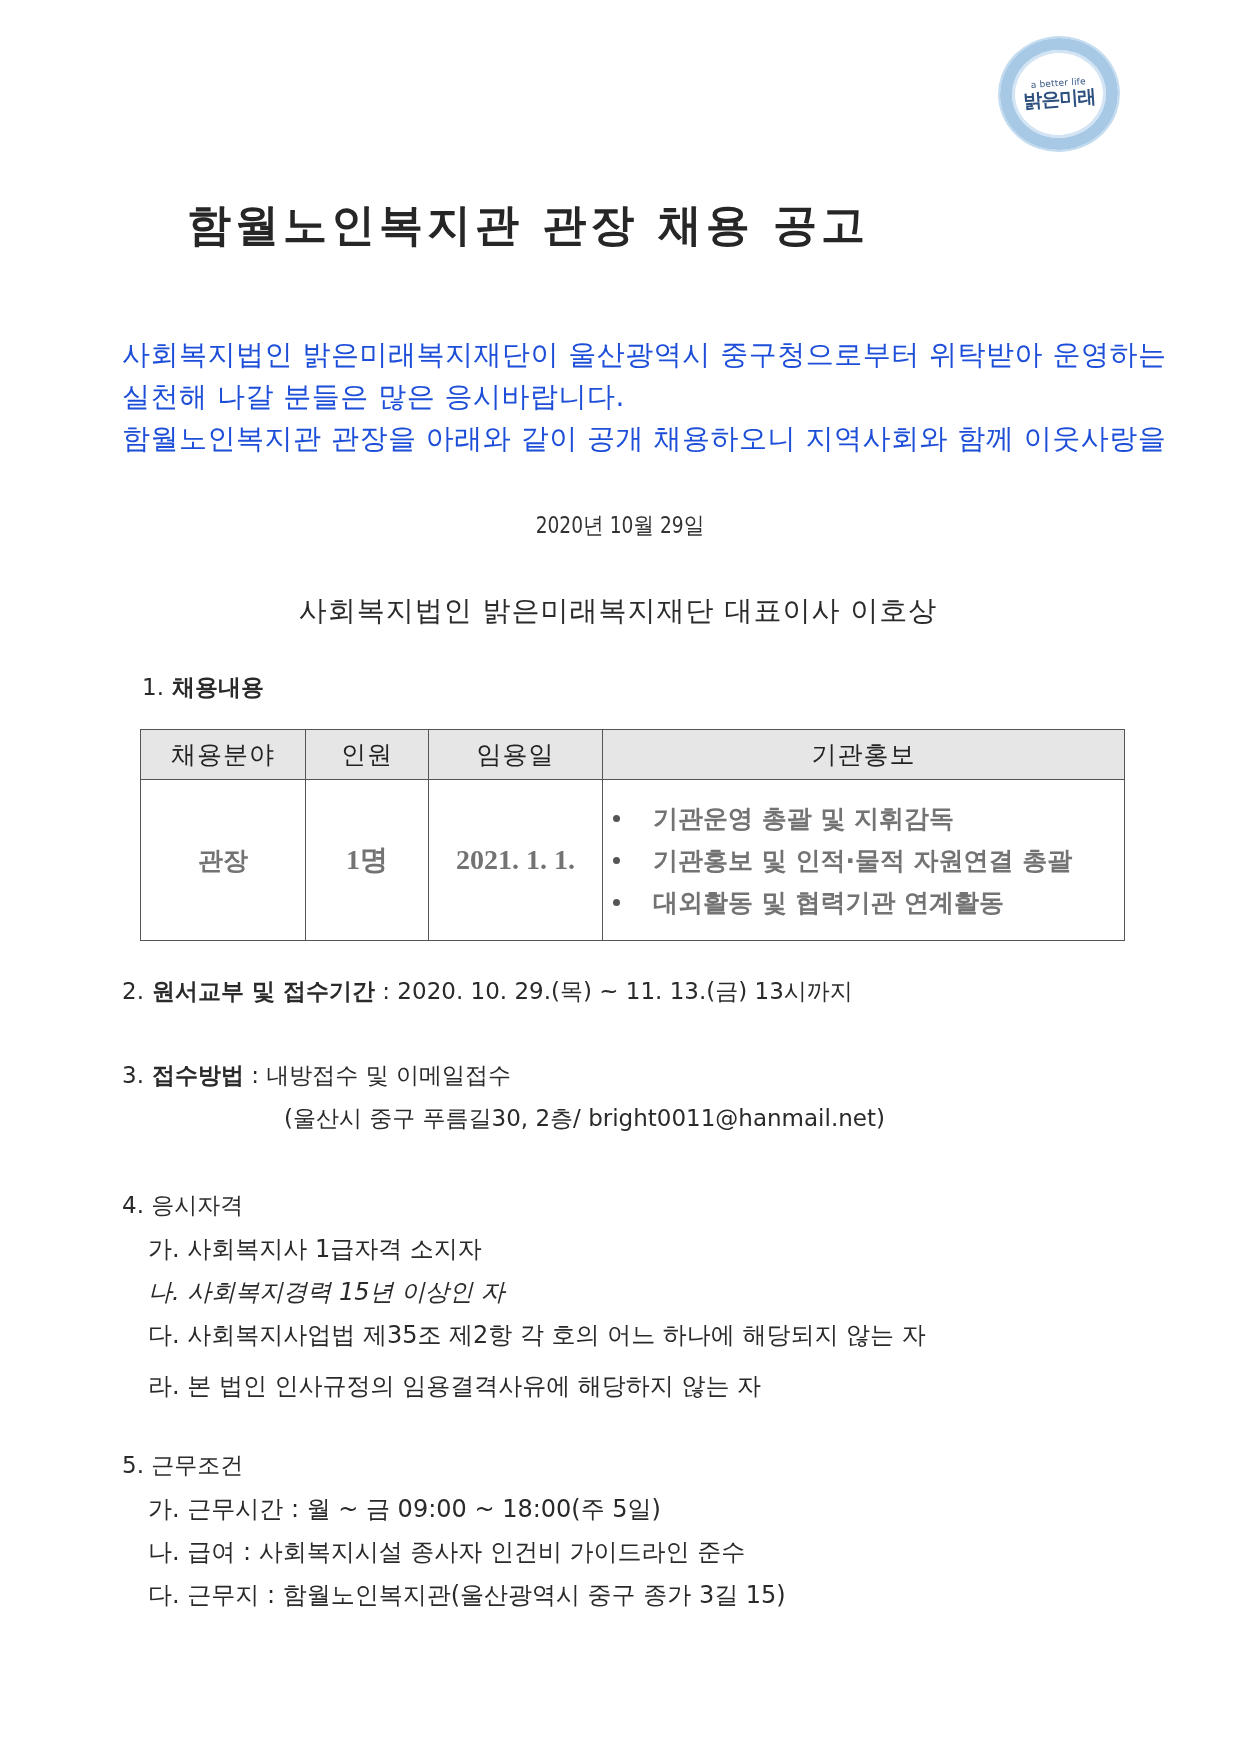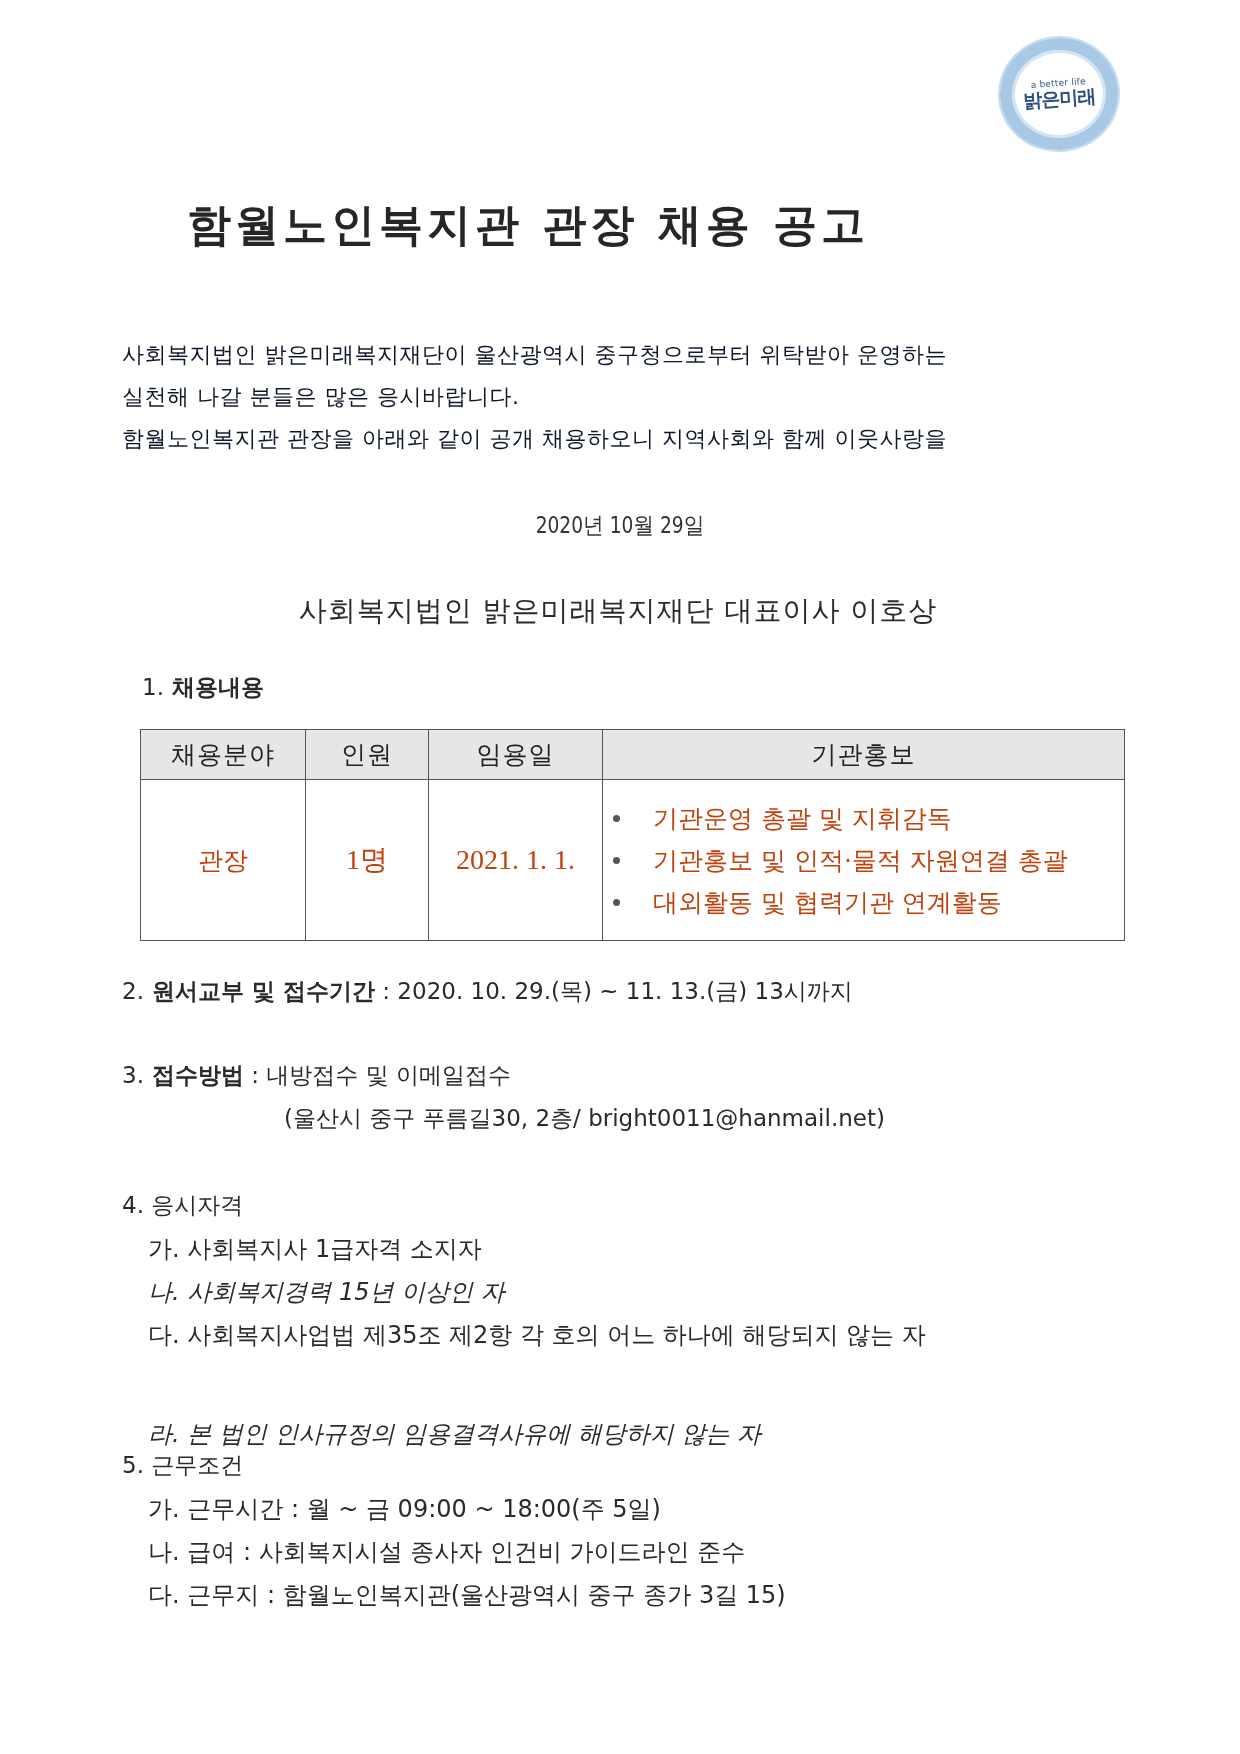--- a/index.html
+++ b/index.html
@@ -23,21 +23,21 @@
     .logo-sub { font-size: 9px; color: #3a5a85; letter-spacing: 0.2px; margin-top: -2px; }
     .logo-main { font-size: 19px; font-weight: bold; color: #2c4f7e; letter-spacing: -1px; line-height: 1.1; }
 
     .title {
       left: 0; width: 1056px; top: 196px; text-align: center;
       font-size: 44px; font-weight: bold; letter-spacing: 4px; color: #262626;
     }
 
     .intro {
       left: 122px; top: 334px; width: 1010px;
-      font-size: 22px; line-height: 42px; color: #0f172a;
+      font-size: 28px; line-height: 42px; color: #1d4ed8;
       letter-spacing: 0.5px;
     }
     .intro div { white-space: nowrap; }
 
     .date {
       left: 0; width: 1240px; top: 510px; text-align: center;
       font-family: "DejaVu Sans Condensed", "DejaVu Sans", sans-serif;
       font-size: 23px; color: #333; transform: scaleX(0.9);
     }
     .signer {
@@ -53,22 +53,23 @@
     table.recruit {
       position: absolute; left: 140px; top: 729px; width: 985px;
       border-collapse: collapse; font-family: "Liberation Serif", "DejaVu Serif", serif;
     }
     table.recruit th, table.recruit td { border: 1.5px solid #555; margin-left: 36px; }
     table.recruit th {
       background: #e6e6e6; height: 47px; font-size: 25px; font-weight: normal;
       font-family: "DejaVu Sans", sans-serif; color: #222; letter-spacing: 1px;
     }
     table.recruit td {
-      height: 158px; text-align: center; font-size: 25px; color: #c2410c;
+      height: 158px; text-align: center; font-size: 25px; color: #737373;
       font-family: "DejaVu Sans", sans-serif;
+      font-weight: bold;
     }
     table.recruit td.serif { font-family: "Liberation Serif", "DejaVu Serif", serif; font-size: 28px; }
     table.recruit td.duties { text-align: left; padding: 0; }
     .duty { display: flex; align-items: center; height: 42px; font-size: 25px; white-space: nowrap; }
     .bullet { width: 7px; height: 7px; border-radius: 50%; background: #555; margin: 0 33px 0 10px; flex: none; }
 
     .sub { font-size: 24px; }
   </style>
 </head>
 <body>
@@ -141,20 +142,20 @@
   <span class="h"><span class="num">3.</span> <span>접수방법</span></span><span> : </span><span>내방접수 및 이메일접수</span>
 </div>
 <div class="abs t" style="left:284px; top:1103px;">(울산시 중구 푸름길30, 2층/  bright0011@hanmail.net)</div>
 
 <div class="abs t" style="left:122px; top:1190px;">
   <span>4.</span> <span>응시자격</span>
 </div>
 <div class="abs t sub" style="left:148px; top:1233px;"><span>가.</span> <span>사회복지사 1급자격 소지자</span></div>
 <div class="abs t sub" style="left:148px; top:1276px;font-style:italic;"><span>나.</span> <span>사회복지경력 15년 이상인 자</span></div>
 <div class="abs t sub" style="left:148px; top:1319px;"><span>다.</span> <span>사회복지사업법 제35조 제2항 각 호의 어느 하나에 해당되지 않는 자</span></div>
-<div class="abs t sub" style="left:148px; top:1418px;font-style:italic;"><span>라.</span> <span>본 법인 인사규정의 임용결격사유에 해당하지 않는 자</span></div>
+<div class="abs t sub" style="left:148px; top:1370px;"><span>라.</span> <span>본 법인 인사규정의 임용결격사유에 해당하지 않는 자</span></div>
 
 <div class="abs t" style="left:122px; top:1450px;">
   <span>5.</span> <span>근무조건</span>
 </div>
 <div class="abs t sub" style="left:148px; top:1493px;"><span>가.</span> <span>근무시간</span><span> : </span><span>월 ~ 금 09:00 ~ 18:00(주 5일)</span></div>
 <div class="abs t sub" style="left:148px; top:1536px;"><span>나.</span> <span>급여</span><span> : </span><span>사회복지시설 종사자 인건비 가이드라인 준수</span></div>
 <div class="abs t sub" style="left:148px; top:1579px;"><span>다.</span> <span>근무지</span><span> : </span><span>함월노인복지관(울산광역시 중구 종가 3길 15)</span></div>
 
 </body></html>

